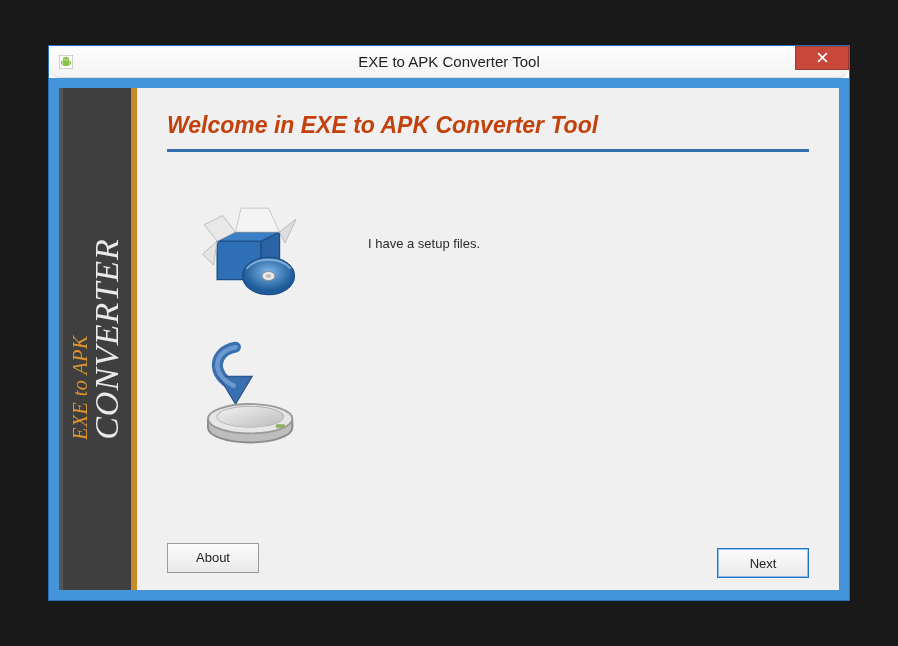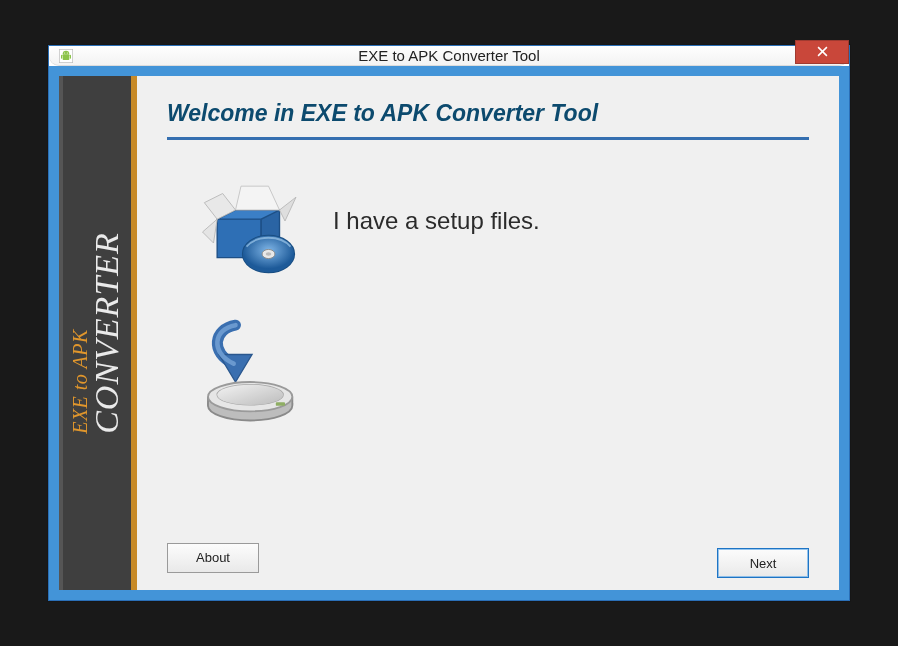--- a/index.html
+++ b/index.html
@@ -15,21 +15,21 @@
   .window {
     width: 802px;
     height: 556px;
     background: #fff;
     border: 1px solid #2a6fb7;
     display: flex;
     flex-direction: column;
     box-shadow: 0 0 0 1px rgba(0,0,0,.1);
   }
   .titlebar {
-    height: 20px;
+    height: 32px;
     background: linear-gradient(#fefefe, #f3f3f3);
     border-bottom: 1px solid #dcdcdc;
     display: flex;
     align-items: center;
     position: relative;
     border-radius: 11px;
   }
   .titlebar .app-icon {
     width: 18px;
     height: 18px;
@@ -100,44 +100,45 @@
     background: #f0f0f0;
     display: flex;
     flex-direction: column;
     padding: 24px 30px 12px 30px;
   }
   .heading {
     font-family: Verdana, Geneva, sans-serif;
     font-style: italic;
     font-weight: 700;
     font-size: 23px;
-    color: #0c4a6e;
+    color: #c2410c;
     padding-bottom: 10px;
     border-bottom: 3px solid #356fb0;
-    margin-bottom: 26px;
+    margin-bottom: 36px;
   }
   .option {
     display: flex;
     align-items: center;
     gap: 26px;
     margin-bottom: 40px;
     cursor: pointer;
     padding-left: 30px;
   }
   .option .icon-slot {
     width: 110px;
     height: 110px;
     display: flex;
     align-items: center;
     justify-content: center;
   }
   .option-label {
     font-family: Verdana, Geneva, sans-serif;
-    font-size: 24px;
+    font-size: 13px;
     color: #2b2b2b;
+    margin-left: 35px;
   }
   .footer {
     margin-top: auto;
     display: flex;
     align-items: center;
     gap: 10px;
     padding-top: 8px;
   }
   .btn {
     min-width: 92px;

